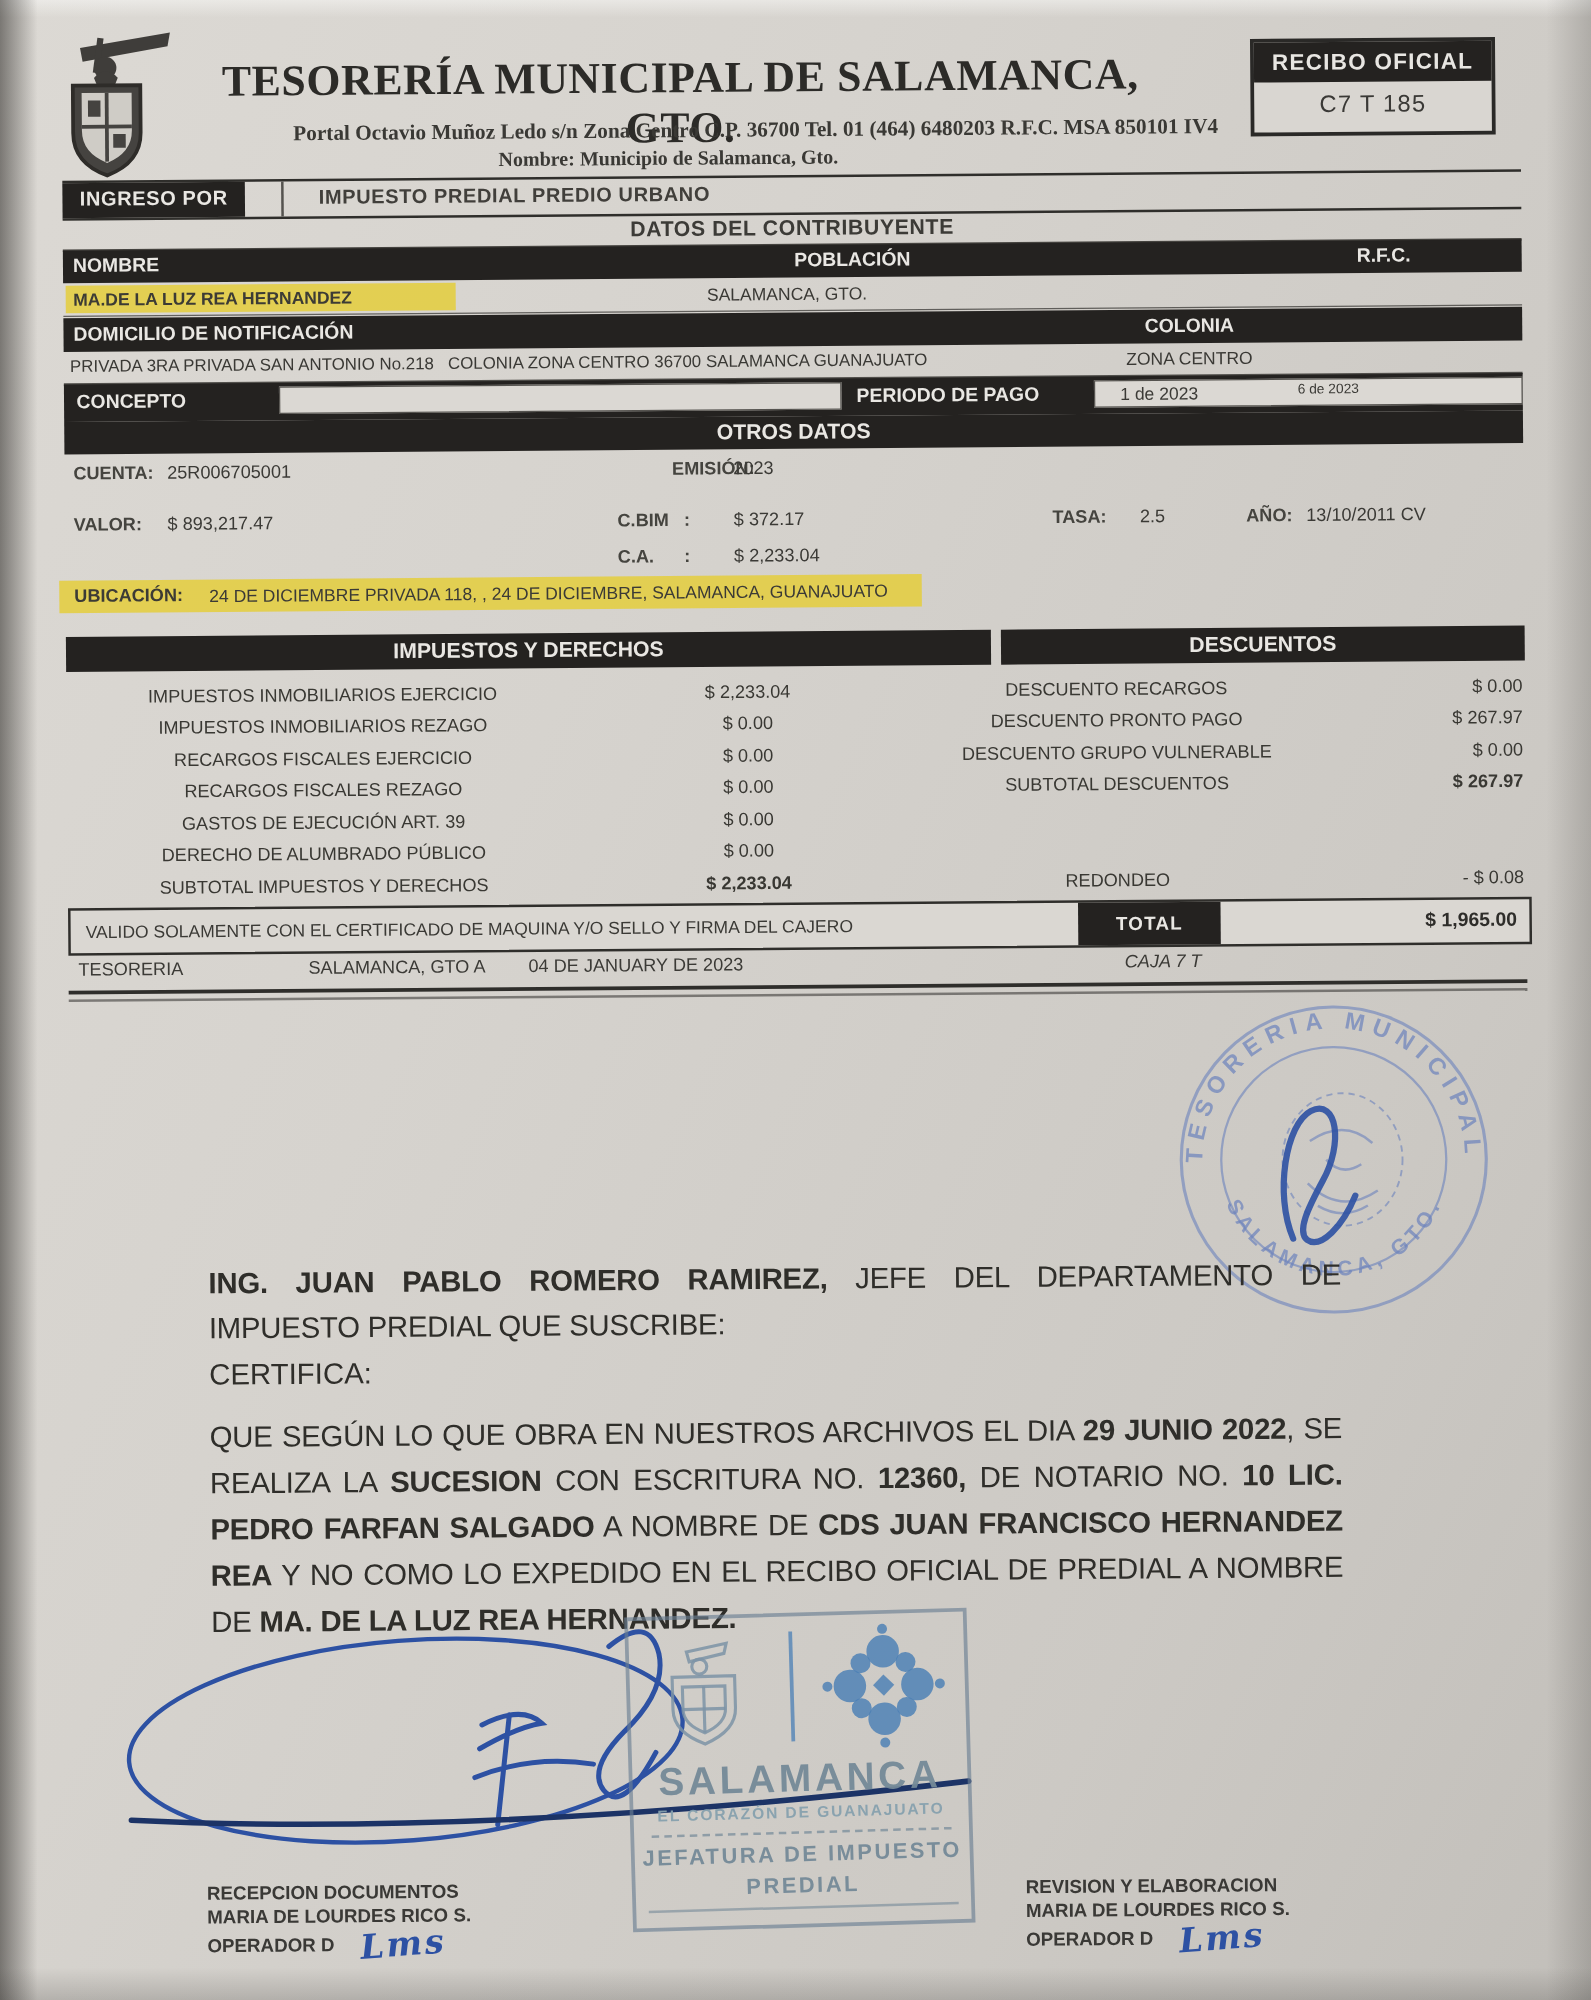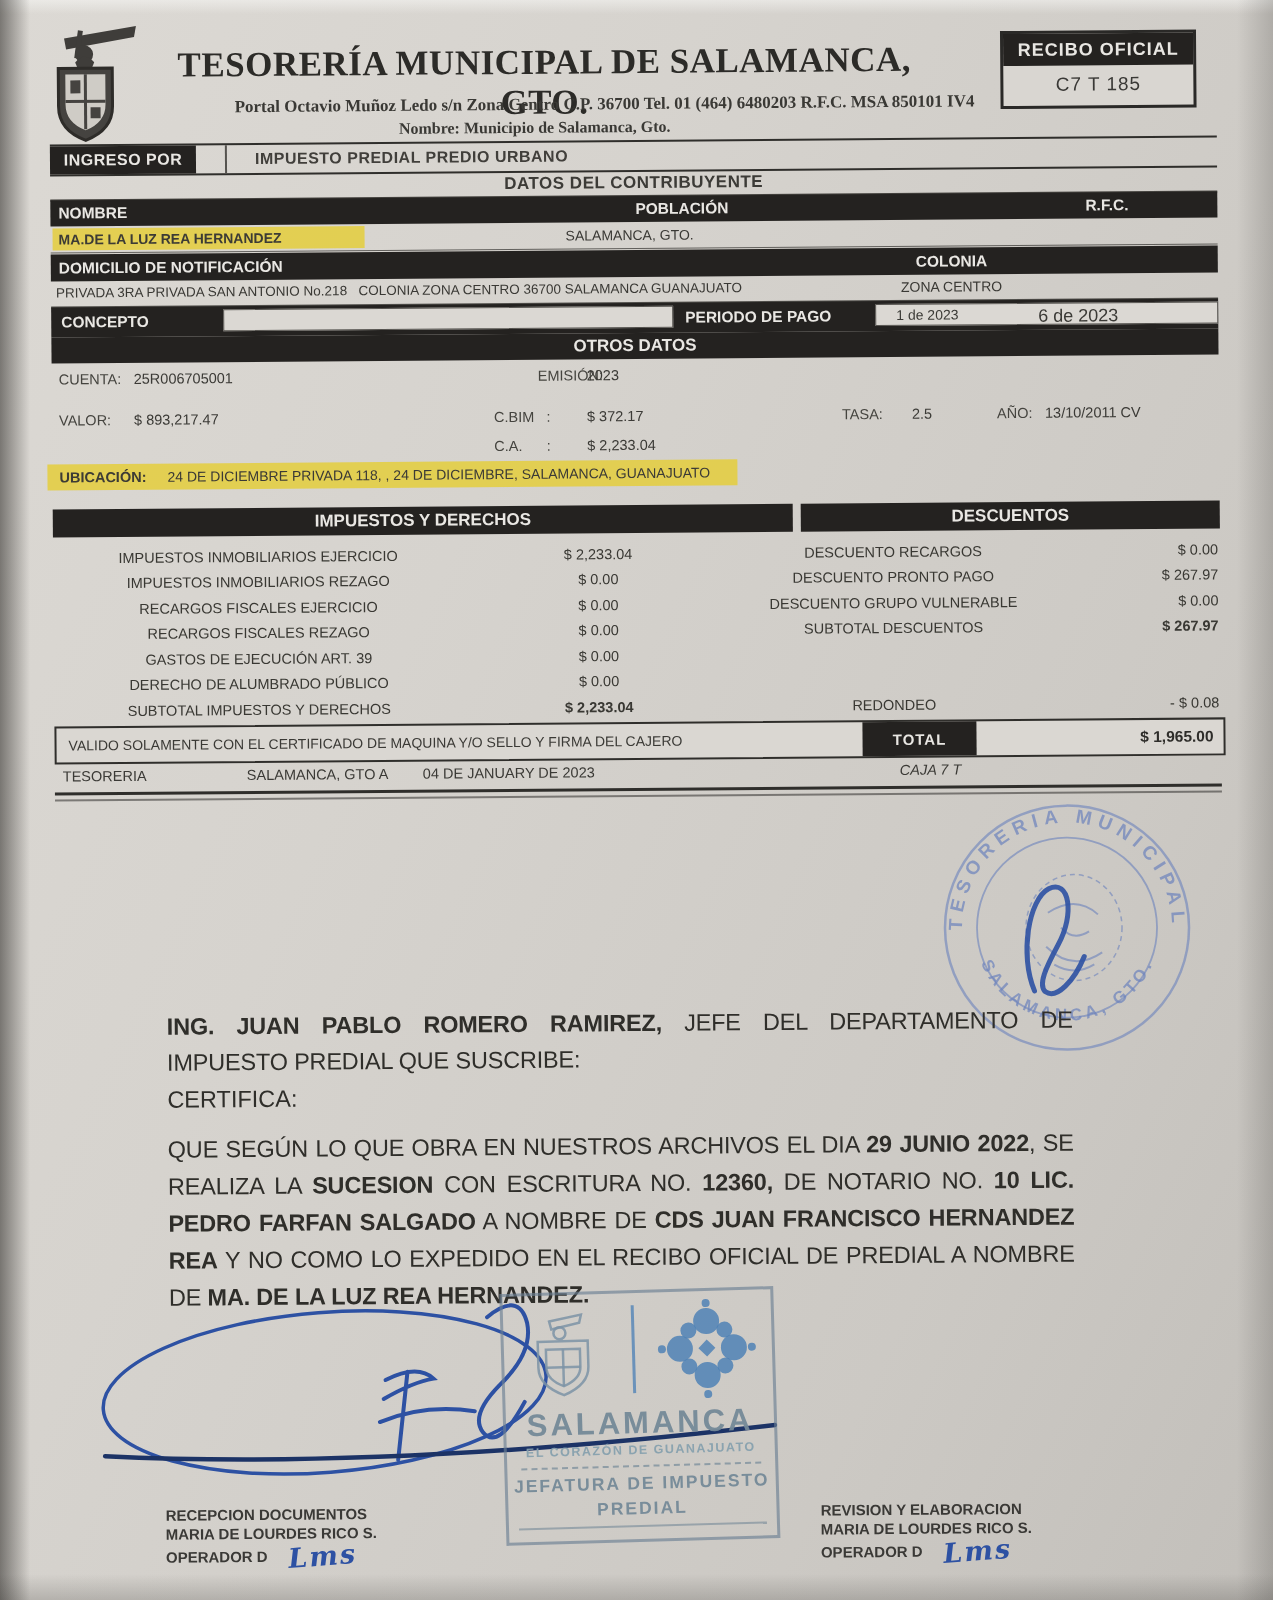--- a/index.html
+++ b/index.html
@@ -42,21 +42,21 @@
     font-size:16px;font-weight:bold;color:#413f3b;letter-spacing:.5px;border-left:2px solid #55534f;padding-left:28px;}
 
   .row-datos{position:absolute;left:55px;top:170px;width:1167px;height:25px;text-align:center;
     font-size:17px;font-weight:bold;color:#3c3b37;letter-spacing:.5px;border-bottom:2px solid #44423e;line-height:25px;}
 
   .hl{background:rgba(228,206,60,.85);}
   .smalltext{font-size:14px;color:#3a3935;}
 
   
   .fld{position:absolute;font-size:14.5px;color:#3b3a36;white-space:pre;}
-  .fld.lab{font-weight:normal;color:#45443f;}
+  .fld.lab{font-weight:bold;color:#45443f;}
 
   
   .tbl{position:absolute;}
   .trow{height:25.5px;position:relative;}
   .tl,.tv{position:absolute;top:50%;transform:translateY(-50%);font-size:14.5px;color:#393833;white-space:pre;}
   .tbl-left{left:50px;top:541px;width:700px;}
   .tbl-left .tl{left:5px;width:410px;text-align:center;}
   .tbl-left .tv{left:455px;width:190px;text-align:center;}
   .tbl-right{left:740px;top:541px;width:482px;}
   .tbl-right .tl{left:0;width:310px;text-align:center;}
@@ -163,21 +163,21 @@
       <span class="smalltext" style="position:absolute;left:5px;top:4px;white-space:pre;font-size:13.5px;">PRIVADA 3RA PRIVADA SAN ANTONIO No.218   COLONIA ZONA CENTRO 36700 SALAMANCA GUANAJUATO</span>
       <span class="smalltext" style="position:absolute;left:850px;top:4px;">ZONA CENTRO</span>
     </div>
 
     <div class="bar" style="left:55px;top:303px;width:1167px;height:30px;font-size:15.5px;">
       <span class="lbl" style="left:10px;text-align:right;">CONCEPTO</span>
       <div class="whitecell" style="left:172px;top:3px;width:448px;height:20px;border-width:1px;"></div>
       <span class="lbl" style="left:634px;">PERIODO DE PAGO</span>
       <div class="whitecell" style="left:824px;top:3px;width:341px;height:20px;border-width:1px;">
         <span style="position:absolute;left:20px;top:2px;font-size:14px;font-weight:normal;color:#3b3a36;">1 de 2023</span>
-        <span style="position:absolute;left:162px;top:2px;font-size:18px;font-weight:normal;color:#3b3a36;">6 de 2023</span>
+        <span style="position:absolute;left:162px;top:2px;font-size:11px;font-weight:normal;color:#3b3a36;">6 de 2023</span>
       </div>
     </div>
 
     <div class="bar" style="left:55px;top:333px;width:1167px;height:26px;font-size:17px;text-align:center;line-height:26px;">OTROS DATOS</div>
 
     <span class="fld lab" style="left:62px;top:367px;">CUENTA:</span>
     <span class="fld" style="left:137px;top:367px;">25R006705001</span>
     <span class="fld lab" style="left:497px;top:367px;padding-left:44px;">EMISIÓN:</span>
     <span class="fld" style="left:590px;top:367px;">2023</span>
 

